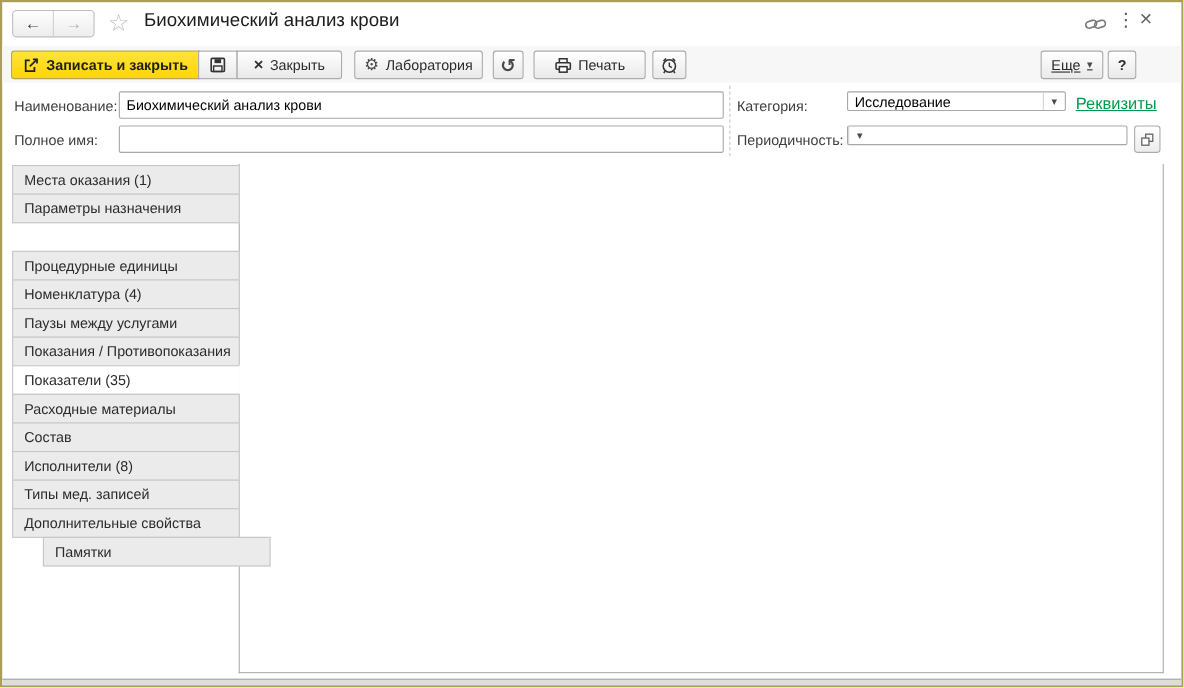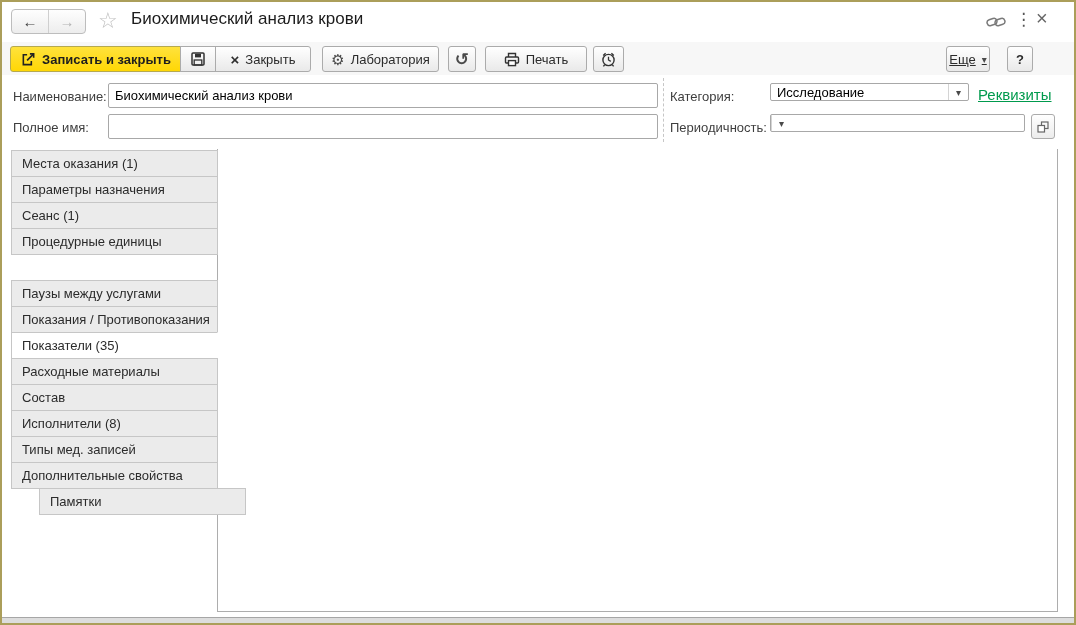--- a/index.html
+++ b/index.html
@@ -187,21 +187,21 @@
     <span>
       <svg width="17" height="17" viewBox="0 0 17 17">
         <circle cx="8.5" cy="9" r="5.6" fill="none" stroke="#333" stroke-width="1.4"></circle>
         <path d="M8.5 5.8V9l2.3 1.4" fill="none" stroke="#333" stroke-width="1.3"></path>
         <path d="M3.2 4.4 5.6 2.2 M13.8 4.4 11.4 2.2" fill="none" stroke="#333" stroke-width="1.4"></path>
         <path d="M4.6 13.8 3.4 15.4 M12.4 13.8 13.6 15.4" fill="none" stroke="#333" stroke-width="1.4"></path>
       </svg>
     </span>
   </div>
 
-  <div class="btn" style="left:944px; width:44px;text-decoration:underline;">
+  <div class="btn" style="left:944px; width:57px;text-decoration:underline;">
     <span>Еще</span>
     <span class="caret">▾</span>
   </div>
   <div class="btn" style="left:1005px; width:26px; font-weight:bold;">
     <span>?</span>
   </div>
 
   <div class="field-label" style="left:11px; top:87px;">Наименование:</div>
   <input class="tinput" style="left: 106px; top: 81px; width: 550px;" value="Биохимический анализ крови">
 
@@ -227,22 +227,22 @@
         <rect x="4.5" y="1" width="6.5" height="6.5" fill="none" stroke="#666" stroke-width="1.2"></rect>
         <rect x="1" y="4.5" width="6.5" height="6.5" fill="#fff" stroke="#666" stroke-width="1.2"></rect>
       </svg>
     </span>
   </div>
 
   <div class="abs page"></div>
 
   <div class="tab" style="top:148px;">Места оказания (1)</div>
   <div class="tab" style="top:174px;">Параметры назначения</div>
-  <div class="tab" style="top:200px;">Сеанс (1)</div>
   <div class="tab" style="top:226px;">Процедурные единицы</div>
+  <div class="tab" style="top:252px;">Номенклатура (4)</div>
   <div class="tab" style="top:278px;">Паузы между услугами</div>
   <div class="tab" style="top:304px;">Показания / Противопоказания</div>
   <div class="tab sel" style="top:330px;">Показатели (35)</div>
   <div class="tab" style="top:356px;">Расходные материалы</div>
   <div class="tab" style="top:382px;">Состав</div>
   <div class="tab" style="top:408px;">Исполнители (8)</div>
   <div class="tab" style="top:434px;">Типы мед. записей</div>
   <div class="tab" style="top:460px;">Дополнительные свойства</div>
   <div class="tab" style="top:486px;margin-left:28px;">Памятки</div>
 

